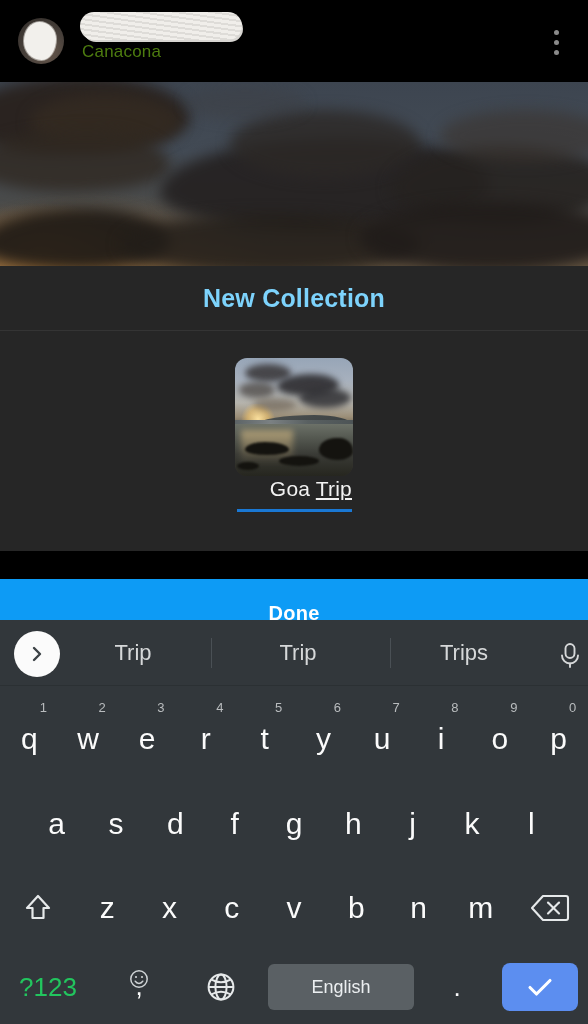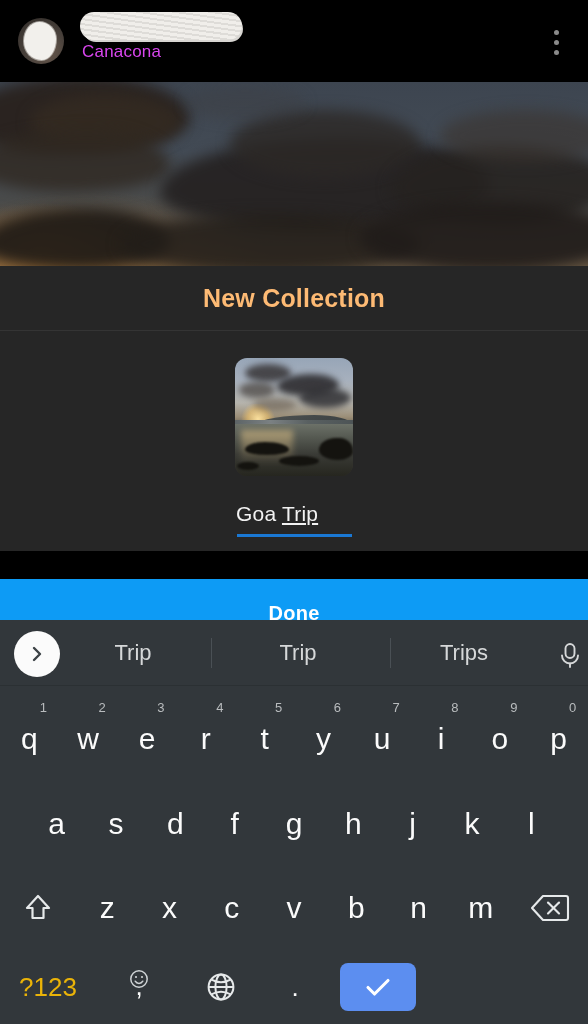--- a/index.html
+++ b/index.html
@@ -32,21 +32,21 @@
   .redaction{
     position:absolute; left:80px; top:12px; width:162px; height:28px;
     background:#f0eeea;
     border-radius:14px;
     background-image:
       repeating-linear-gradient(8deg, rgba(200,198,194,.45) 0 2px, rgba(255,255,255,0) 2px 5px);
     box-shadow:2px 3px 0 -1px rgba(238,236,232,.9);
   }
   .location{
     position:absolute; left:82px; top:42px;
-    font-size:17px; color:#d946ef; letter-spacing:.2px;
+    font-size:17px; color:#4d7c0f; letter-spacing:.2px;
   }
   .kebab{
     position:absolute; right:14px; top:22px; width:36px; height:40px;
     display:flex; flex-direction:column; align-items:center; justify-content:center; gap:5px;
   }
   .kebab i{ display:block; width:5px; height:5px; border-radius:50%; background:#8a8a8a; }
 
   
   .photo{
     position:absolute; left:0; top:82px; width:588px; height:184px;
@@ -69,21 +69,21 @@
   .cl10{left:360px; top:120px; width:260px; height:70px; background:rgba(32,28,25,.90); }
   .cl11{left:185px; top:4px;   width:120px; height:34px; background:rgba(60,60,64,.35); }
 
   
   .sheet{
     position:absolute; left:0; top:266px; width:588px; height:285px;
     background:#262626;
   }
   .sheet-title{
     position:absolute; left:0; top:18px; width:588px; text-align:center;
-    font-size:25px; font-weight:bold; color:#fdba74; letter-spacing:.2px;
+    font-size:25px; font-weight:bold; color:#7dd3fc; letter-spacing:.2px;
   }
   .sheet-divider{
     position:absolute; left:0; top:64px; width:588px; height:1px;
     background:#343434;
   }
   .thumb-wrap{
     position:absolute; left:0; top:92px; width:588px;
     display:flex; flex-direction:column; align-items:center;
   }
   .thumb{
@@ -112,21 +112,21 @@
   .tglint{ position:absolute; left:6px; top:72px; width:52px; height:34px;
     background:linear-gradient(to bottom, rgba(240,205,140,.55), rgba(200,160,90,0));
     filter:blur(3px); }
   .trock{ position:absolute; background:#14130f; border-radius:50%; filter:blur(1px); }
   .tr1{ left:10px; top:84px; width:44px; height:13px; border-radius:45% 55% 50% 50%/60% 60% 40% 40%; }
   .tr2{ left:84px; top:80px; width:34px; height:22px; border-radius:50% 40% 45% 55%/55% 60% 40% 45%; }
   .tr3{ left:44px; top:98px; width:40px; height:10px; }
   .tr4{ left:2px;  top:104px; width:22px; height:8px; }
 
   .name-input{
-    margin-top:26px; width:116px; text-align:left;
+    margin-top:1px; width:116px; text-align:right;
     font-size:21px; color:#f2f2f2; letter-spacing:.2px;
     white-space:nowrap;
   }
   .name-input .composing{ text-decoration:underline; text-underline-offset:2px; }
   .name-underline{
     margin-top:8px; width:115px; height:3px; background:#1a78d4;
   }
 
   
   .done{
@@ -175,21 +175,21 @@
   }
   .row1{ top:76px;  height:86px; }
   .row1 .key{ flex:1 1 0; }
   .row2{ top:162px; height:84px; padding:0 27px; }
   .row2 .key{ flex:1 1 0; }
   .row3{ top:246px; height:84px; }
   .row3 .key{ flex:1 1 0; }
   .row3 .key.mod{ flex:0 0 76px; }
   .row4{ top:330px; height:74px; align-items:center; }
 
-  .k-sym{ flex:0 0 96px; font-size:26px; color:#eab308; display:flex; align-items:center; justify-content:center; height:100%; }
+  .k-sym{ flex:0 0 96px; font-size:26px; color:#22c55e; display:flex; align-items:center; justify-content:center; height:100%; }
   .k-comma{ flex:0 0 86px; position:relative; display:flex; align-items:flex-end; justify-content:center; height:100%; padding-bottom:22px; color:#fbfbfb; font-size:26px; }
   .k-comma .emoji{ position:absolute; top:16px; left:50%; transform:translateX(-50%); }
   .k-globe{ flex:0 0 78px; display:flex; align-items:center; justify-content:center; height:100%; }
   .k-space{ flex:1 1 auto; display:flex; align-items:center; justify-content:center; height:100%; padding:0 8px; }
   .k-space .cap{
     width:100%; height:46px; background:#5a6064; border-radius:6px;
     display:flex; align-items:center; justify-content:center;
     color:#eceff1; font-size:18px;
   }
   .k-period{ flex:0 0 70px; display:flex; align-items:center; justify-content:center; height:100%; color:#fbfbfb; font-size:26px; }
@@ -377,20 +377,23 @@
       <div class="k-globe">
         <svg width="40" height="40" viewBox="0 0 40 40" aria-hidden="true">
           <circle cx="20" cy="20" r="12.4" fill="none" stroke="#e6e9ea" stroke-width="2"></circle>
           <ellipse cx="20" cy="20" rx="5.6" ry="12.4" fill="none" stroke="#e6e9ea" stroke-width="2"></ellipse>
           <line x1="7.6" y1="20" x2="32.4" y2="20" stroke="#e6e9ea" stroke-width="2"></line>
           <path d="M10.4 12.6 a20 20 0 0 0 19.2 0" fill="none" stroke="#e6e9ea" stroke-width="2"></path>
           <path d="M10.4 27.4 a20 20 0 0 1 19.2 0" fill="none" stroke="#e6e9ea" stroke-width="2"></path>
         </svg>
       </div>
 
+      <div class="k-space">
+        <span class="cap">English</span>
+      </div>
 
       <div class="k-period">.</div>
 
       <div class="k-enter">
         <span class="cap">
           <svg width="34" height="28" viewBox="0 0 34 28" aria-hidden="true">
             <path d="M7 14.5 L13.5 21 L27 7.5" fill="none" stroke="#ffffff" stroke-width="3.1" stroke-linecap="round" stroke-linejoin="round"></path>
           </svg>
         </span>
       </div>

